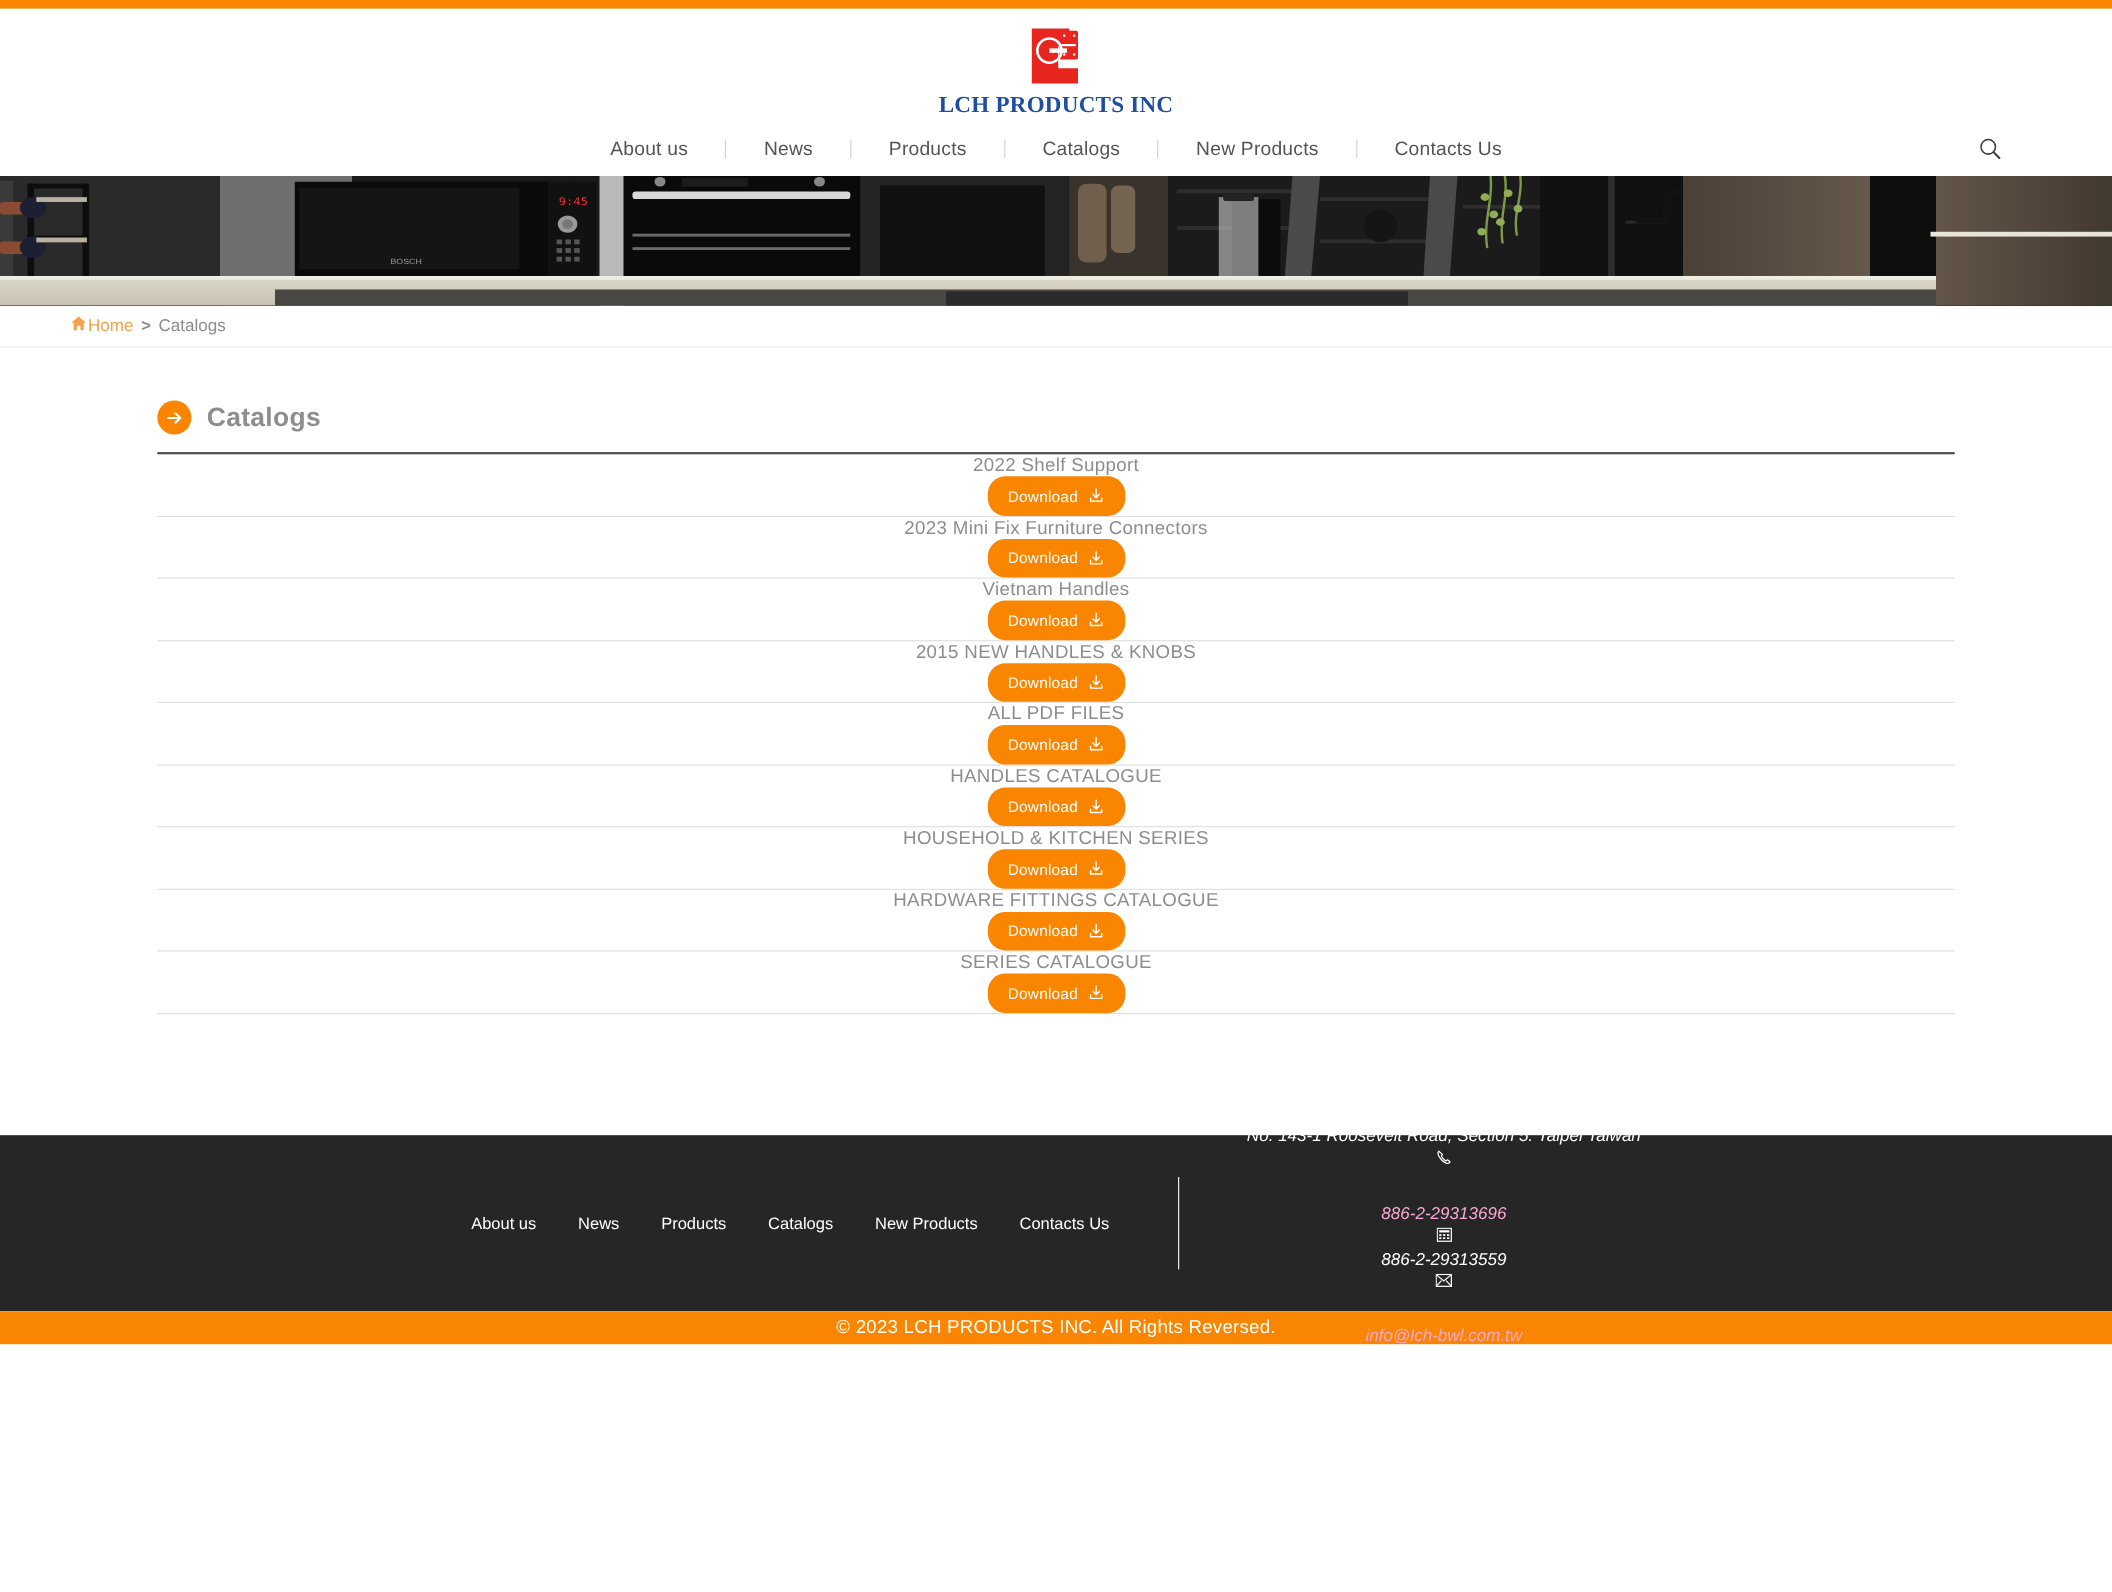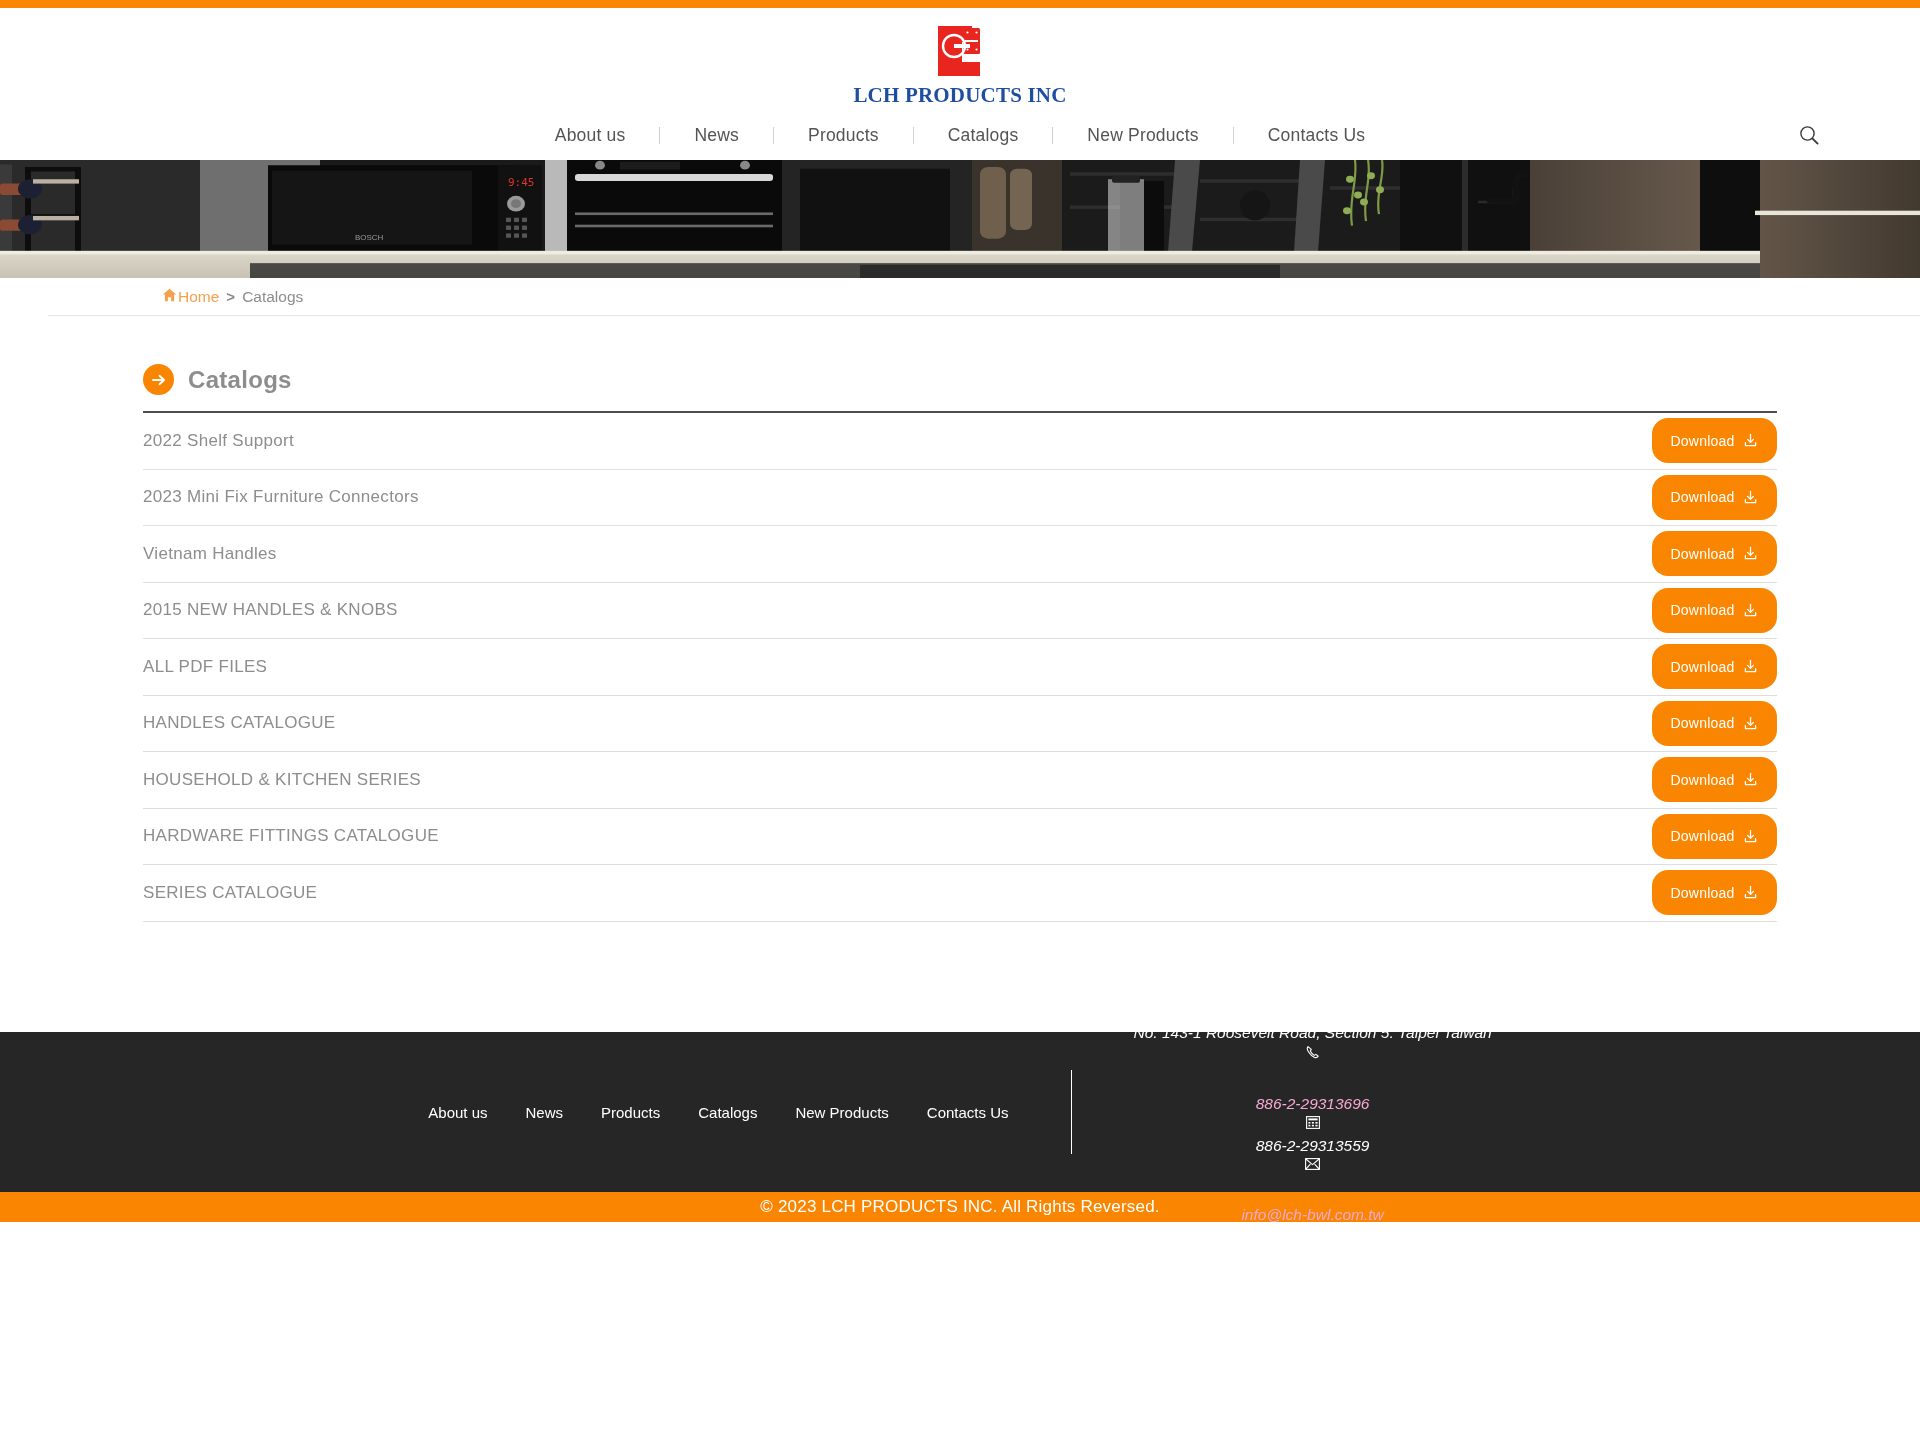--- a/index.html
+++ b/index.html
@@ -78,22 +78,21 @@
   }
   .hero svg { display: block; width: 100%; height: 100%; }
 
   
   .breadcrumb-bar {
     height: 38px;
     background: #ffffff;
     border-bottom: 1px solid #e6e6e6;
     display: flex;
     align-items: center;
-    padding-left: 114px;
-    margin-left: 48px;
+    padding-left: 64px;
   }
   .crumb-home {
     color: #F5A04B;
     font-size: 15.5px;
     text-decoration: none;
     display: inline-flex;
     align-items: center;
     gap: 1px;
   }
   .crumb-sep {
@@ -135,20 +134,21 @@
     width: 100%;
   }
 
   .cat-list { width: 100%; }
   .cat-row {
     display: flex;
     align-items: center;
     justify-content: space-between;
     height: 56.5px;
     border-bottom: 1px solid #dedede;
+    flex-direction: column;
   }
   .cat-name {
     font-size: 17px;
     color: #8d8d8d;
     letter-spacing: 0.3px;
   }
   .dl-btn {
     background: #FA8500;
     color: #ffffff;
     border: none;

